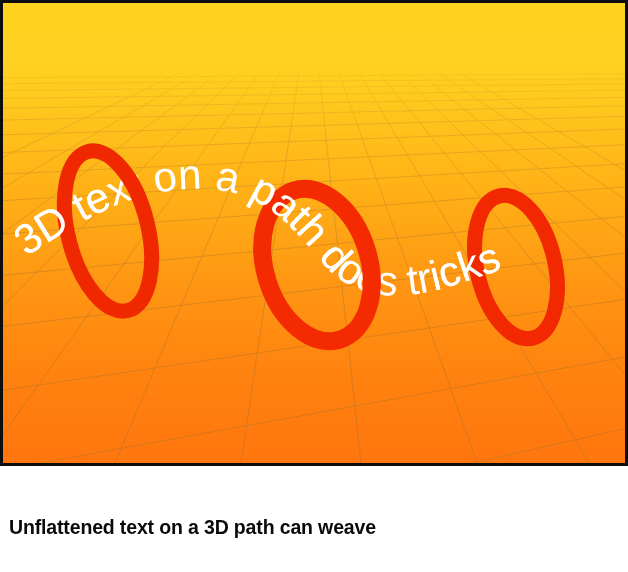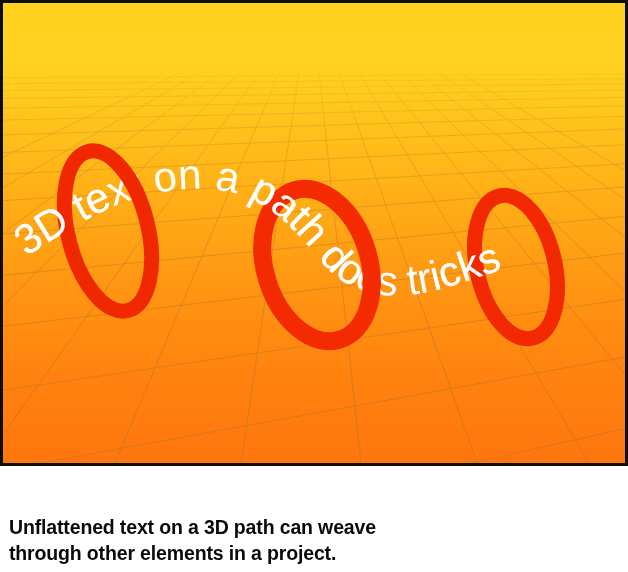--- a/index.html
+++ b/index.html
@@ -186,16 +186,15 @@
 
         <clipPath id="clip-right-front">
           <rect x="430" y="190" width="92" height="165"></rect>
         </clipPath>
       </defs>
     </svg>
   </div>
 
   <div id="caption">
     <div class="caption-line">Unflattened text on a 3D path can weave</div>
-    <div class="caption-line">through other elements in a project.</div>
   </div>
 
 </div>
 
 </body></html>

